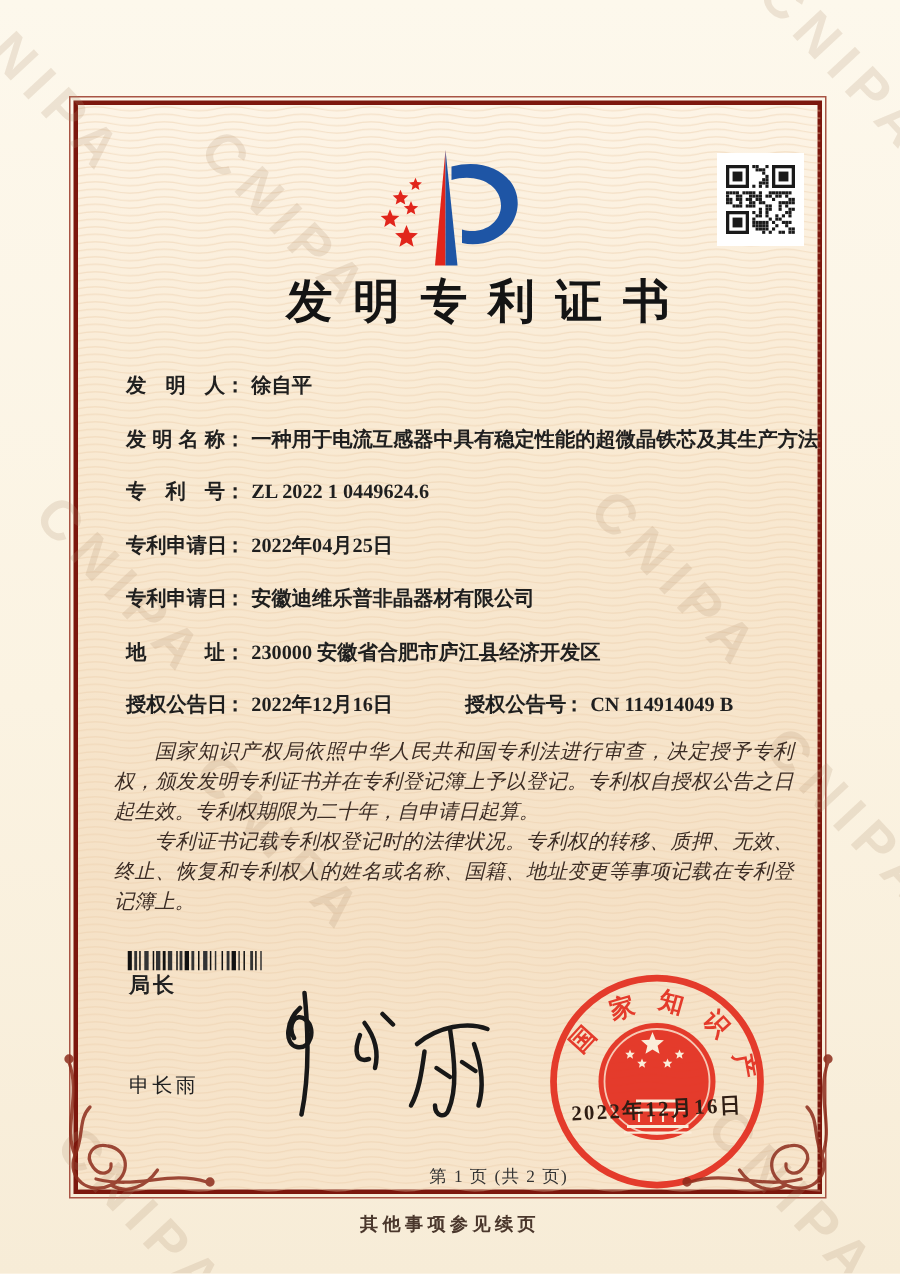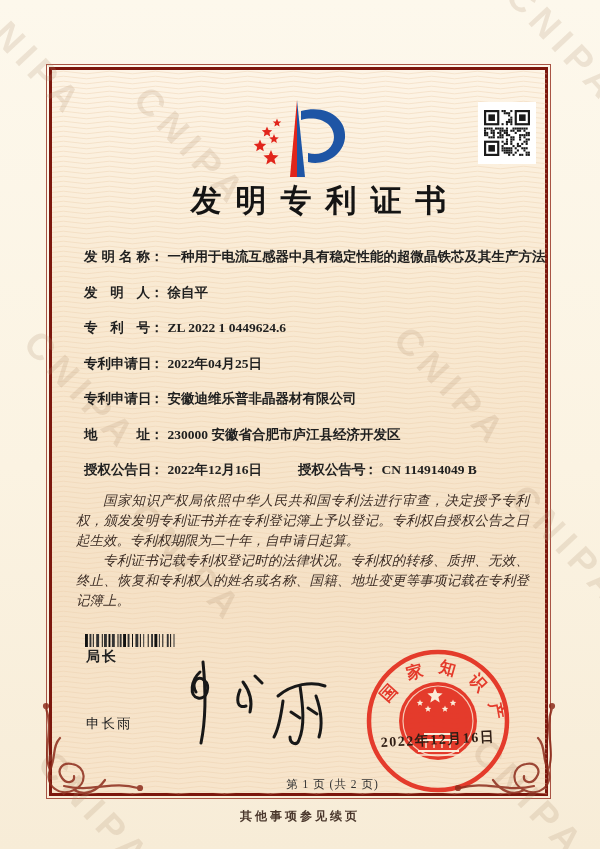--- a/index.html
+++ b/index.html
@@ -33,21 +33,21 @@
   .qr-box{ left:478px; top:102px; width:58px; height:62px; background:#ffffff; }
   .title{
     left:46px; top:180px; width:505px; text-align:center;
     font-size:31px; font-weight:bold; color:#141414;
     letter-spacing:.45em; text-indent:.45em;margin-left:20px;
   }
   .fields{ left:84px; top:246px; width:450px; font-size:13.5px; font-weight:bold; color:#1f1f1f; }
   .frow{ margin-bottom:13.5px; height:22px; line-height:22px; white-space:nowrap; }
   .lbl{ display:inline-block; width:66px; text-align:justify; text-align-last:justify; }
   .val{ margin-left:4px; }
-  .pair2{ margin-left:36px; }
+  .pair2{ margin-left:48px; }
   .body-text{ left:76px; top:491px; width:453px; font-size:13.5px; line-height:20px;
     font-style:italic; color:#3c2d25; text-align:justify; font-weight:500;}
   .body-text p{ text-indent:2em; }
   .signer-post{ left:86px; top:648px; font-family:"Liberation Sans","DejaVu Sans",sans-serif;
     font-weight:bold; font-size:14px; color:#222; letter-spacing:2px;}
   .signer-name{ left:86px; top:715px; font-family:"Liberation Sans","DejaVu Sans",sans-serif;
     font-weight:normal; font-size:13.5px; color:#222; letter-spacing:2px;}
   .signature-svg{ left:182px; top:656px; }
   .seal-svg{ left:364px; top:648px; mix-blend-mode:multiply; opacity:.95; }
   .barcode-svg{ left:85px; top:634px; }
@@ -241,24 +241,24 @@
           <rect x="0.00" y="30.67" width="15.33" height="15.33" fill="#1a1a1a"></rect>
           <rect x="2.19" y="32.86" width="10.95" height="10.95" fill="#fff"></rect>
           <rect x="4.38" y="35.05" width="6.57" height="6.57" fill="#1a1a1a"></rect>
         </svg>
     </div>
 
     <div class="title">发明专利证书</div>
 
     <div class="fields">
       <div class="frow">
+        <span class="lbl">发明人</span>：<span class="val">徐自平</span>
+      </div>
+      <div class="frow">
         <span class="lbl">发明名称</span>：<span class="val">一种用于电流互感器中具有稳定性能的超微晶铁芯及其生产方法</span>
-      </div>
-      <div class="frow">
-        <span class="lbl">发明人</span>：<span class="val">徐自平</span>
       </div>
       <div class="frow">
         <span class="lbl">专利号</span>：<span class="val">ZL 2022 1 0449624.6</span>
       </div>
       <div class="frow">
         <span class="lbl">专利申请日</span>：<span class="val">2022年04月25日</span>
       </div>
       <div class="frow">
         <span class="lbl">专利申请日</span>：<span class="val">安徽迪维乐普非晶器材有限公司</span>
       </div>

